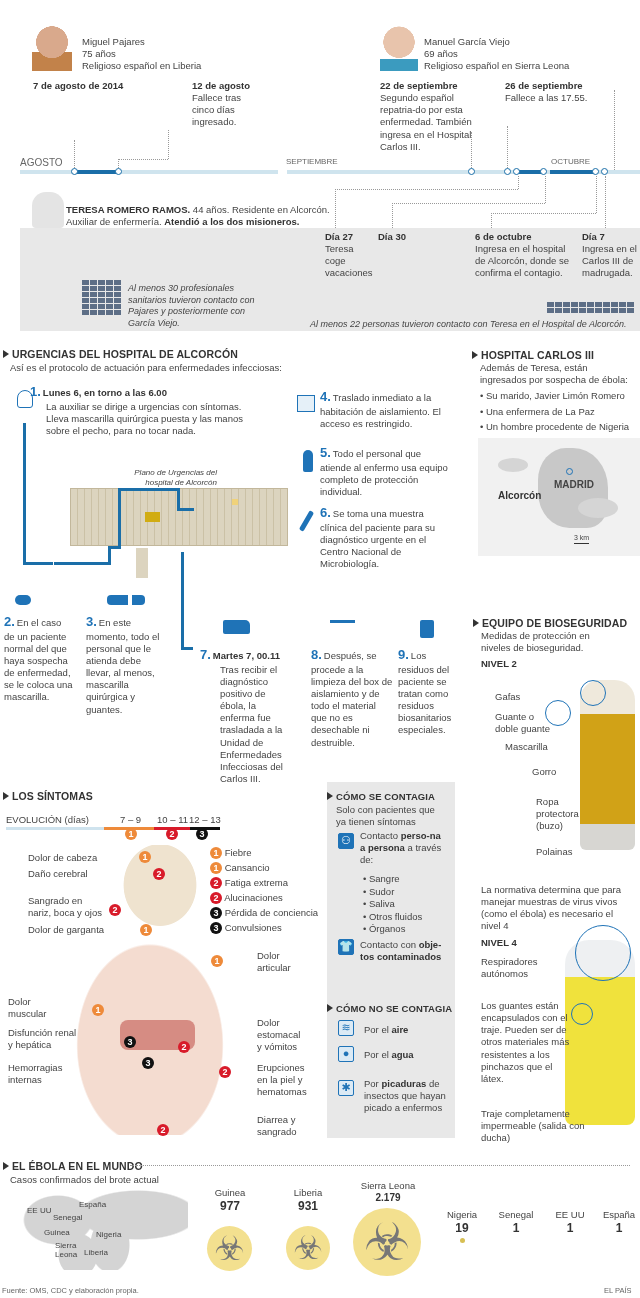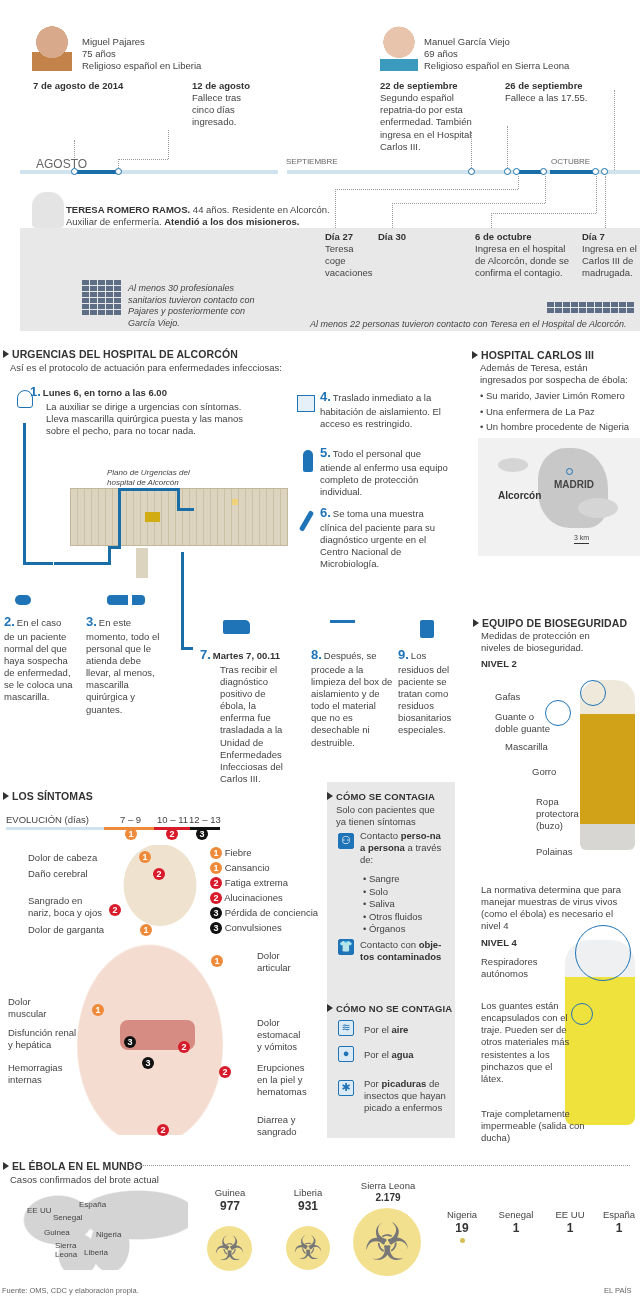--- a/index.html
+++ b/index.html
@@ -55,21 +55,21 @@
 </div>
 
 <div class="abs vdash" style="left:74px;top:140px;height:30px"></div>
 <div class="abs vdash" style="left:118px;top:159px;height:11px"></div>
 <div class="abs hdash" style="left:118px;top:159px;width:50px"></div>
 <div class="abs vdash" style="left:168px;top:130px;height:29px"></div>
 <div class="abs vdash" style="left:471px;top:132px;height:38px"></div>
 <div class="abs vdash" style="left:507px;top:126px;height:44px"></div>
 <div class="abs vdash" style="left:614px;top:90px;height:80px"></div>
 
-<div class="abs" style="left:36px;top:157px;font-size:12px;color:#666">AGOSTO</div>
+<div class="abs" style="left:20px;top:157px;font-size:10px;color:#666">AGOSTO</div>
 <div class="abs" style="left:286px;top:157px;font-size:8px;color:#666">SEPTIEMBRE</div>
 <div class="abs" style="left:551px;top:157px;font-size:8px;color:#666">OCTUBRE</div>
 
 <div class="abs tl-line" style="left:20px;top:170px;width:258px"></div>
 <div class="abs tl-line" style="left:287px;top:170px;width:353px"></div>
 <div class="abs tl-seg" style="left:75px;top:170px;width:44px"></div>
 <div class="abs tl-seg" style="left:518px;top:170px;width:27px"></div>
 <div class="abs tl-seg" style="left:550px;top:170px;width:44px"></div>
 <div class="abs dot" style="left:71px;top:168px"></div>
 <div class="abs dot" style="left:115px;top:168px"></div>
@@ -174,21 +174,21 @@
 
 <div class="abs sec-title" style="left:3px;top:348px">URGENCIAS DEL HOSPITAL DE ALCORCÓN</div>
 <div class="abs" style="left:10px;top:362px">Así es el protocolo de actuación para enfermedades infecciosas:</div>
 
 <div class="abs" style="left:17px;top:390px;width:16px;height:18px;border:1.5px solid #1f73b7;border-radius:8px 8px 3px 3px"></div>
 <div class="abs" style="left:30px;top:384px;width:220px">
   <span class="num">1.</span><span class="b">Lunes 6, en torno a las 6.00</span>
   <div style="margin-left:16px">La auxiliar se dirige a urgencias con síntomas. Lleva mascarilla quirúrgica puesta y las manos sobre el pecho, para no tocar nada.</div>
 </div>
 
-<div class="abs" style="left:107px;top:468px;width:110px;text-align:left;font-style:italic;font-size:8px">Plano de Urgencias del hospital de Alcorcón</div>
+<div class="abs" style="left:107px;top:468px;width:110px;text-align:right;font-style:italic;font-size:8px">Plano de Urgencias del hospital de Alcorcón</div>
 <div class="abs" style="left:70px;top:488px;width:218px;height:58px;background:repeating-linear-gradient(90deg,#dcd4bf 0 6px,#cbc1a6 6px 7px),#dcd4bf;border:1px solid #c2b79b"></div>
 <div class="abs" style="left:136px;top:548px;width:12px;height:30px;background:#dcd4bf"></div>
 <div class="abs" style="left:145px;top:512px;width:15px;height:10px;background:#d1ac13"></div>
 <div class="abs" style="left:232px;top:499px;width:6px;height:6px;background:#f0d27a"></div>
 
 <div class="abs" style="left:23px;top:423px;width:3px;height:141px;background:#1a6ea8"></div>
 <div class="abs" style="left:23px;top:562px;width:30px;height:3px;background:#1a6ea8"></div>
 <div class="abs" style="left:54px;top:562px;width:55px;height:3px;background:#1a6ea8"></div>
 <div class="abs" style="left:108px;top:546px;width:3px;height:19px;background:#1a6ea8"></div>
 <div class="abs" style="left:108px;top:546px;width:11px;height:3px;background:#1a6ea8"></div>
@@ -308,21 +308,21 @@
 
 <div class="abs gray" style="left:327px;top:782px;width:128px;height:356px"></div>
 <div class="abs sec-title" style="left:327px;top:791px;font-size:9.5px">CÓMO SE CONTAGIA</div>
 <div class="abs" style="left:336px;top:804px;width:110px">Solo con pacientes que ya tienen síntomas</div>
 <span class="abs icon-box" style="left:338px;top:833px;background:#1f73b7;color:#fff">⚇</span>
 <div class="abs" style="left:360px;top:830px;width:85px">
   <span>Contacto </span><span class="b">perso-na a persona</span><span> a través de:</span>
 </div>
 <div class="abs" style="left:363px;top:873px;line-height:12.5px">
   <div>• Sangre</div>
-    <div>• Solo</div>
+    <div>• Sudor</div>
     <div>• Saliva</div>
     <div>• Otros fluidos</div>
     <div>• Órganos</div>
 </div>
 <span class="abs icon-box" style="left:338px;top:939px;background:#1f73b7;color:#fff">👕</span>
 <div class="abs" style="left:360px;top:939px;width:85px">
   <span>Contacto con </span><span class="b">obje-tos contaminados</span>
 </div>
 <div class="abs sec-title" style="left:327px;top:1003px;font-size:9.5px">CÓMO NO SE CONTAGIA</div>
 <span class="abs icon-box" style="left:338px;top:1020px">≋</span>

